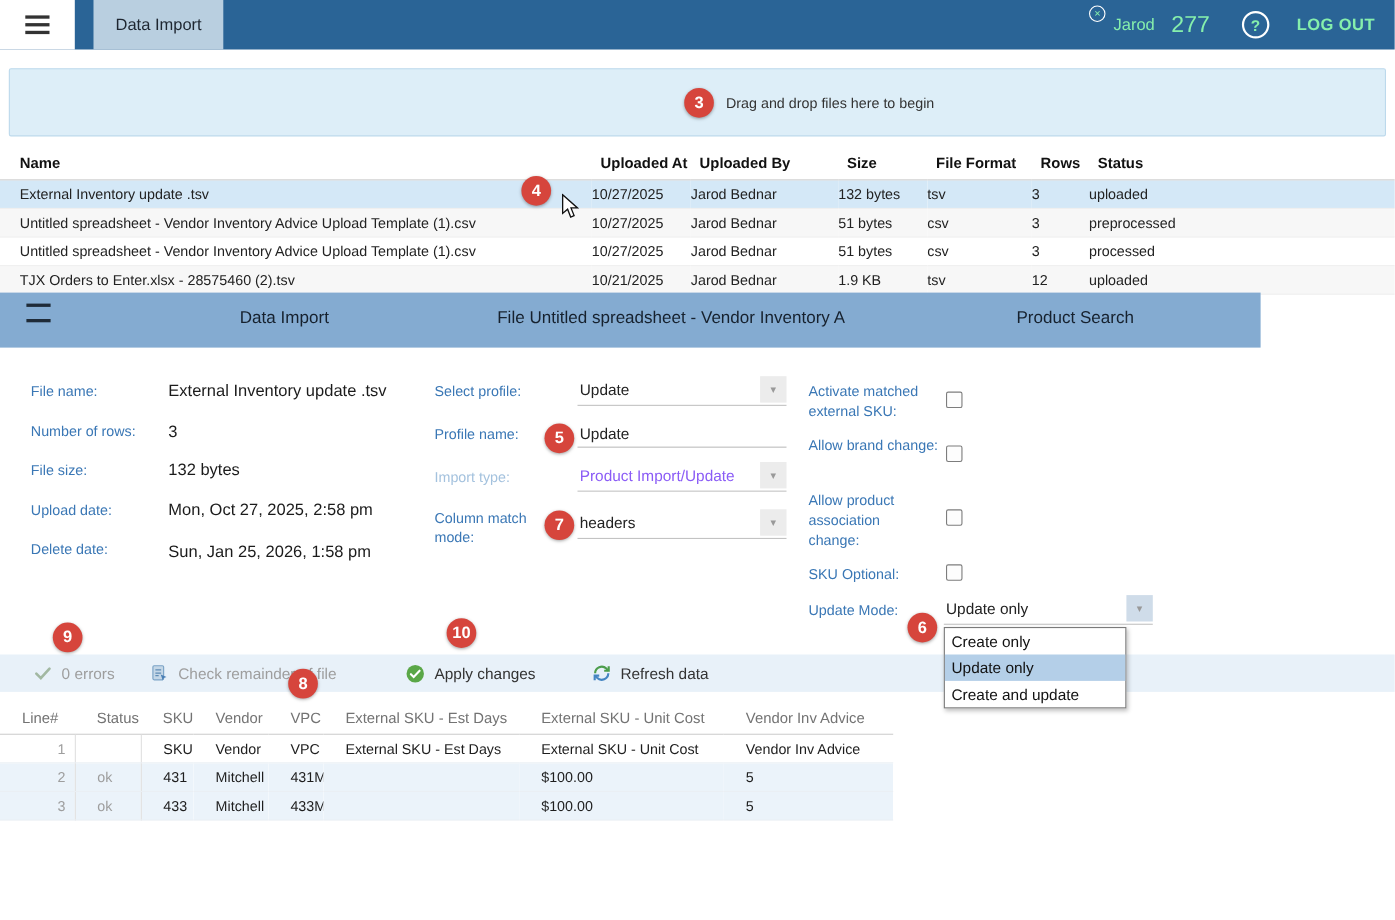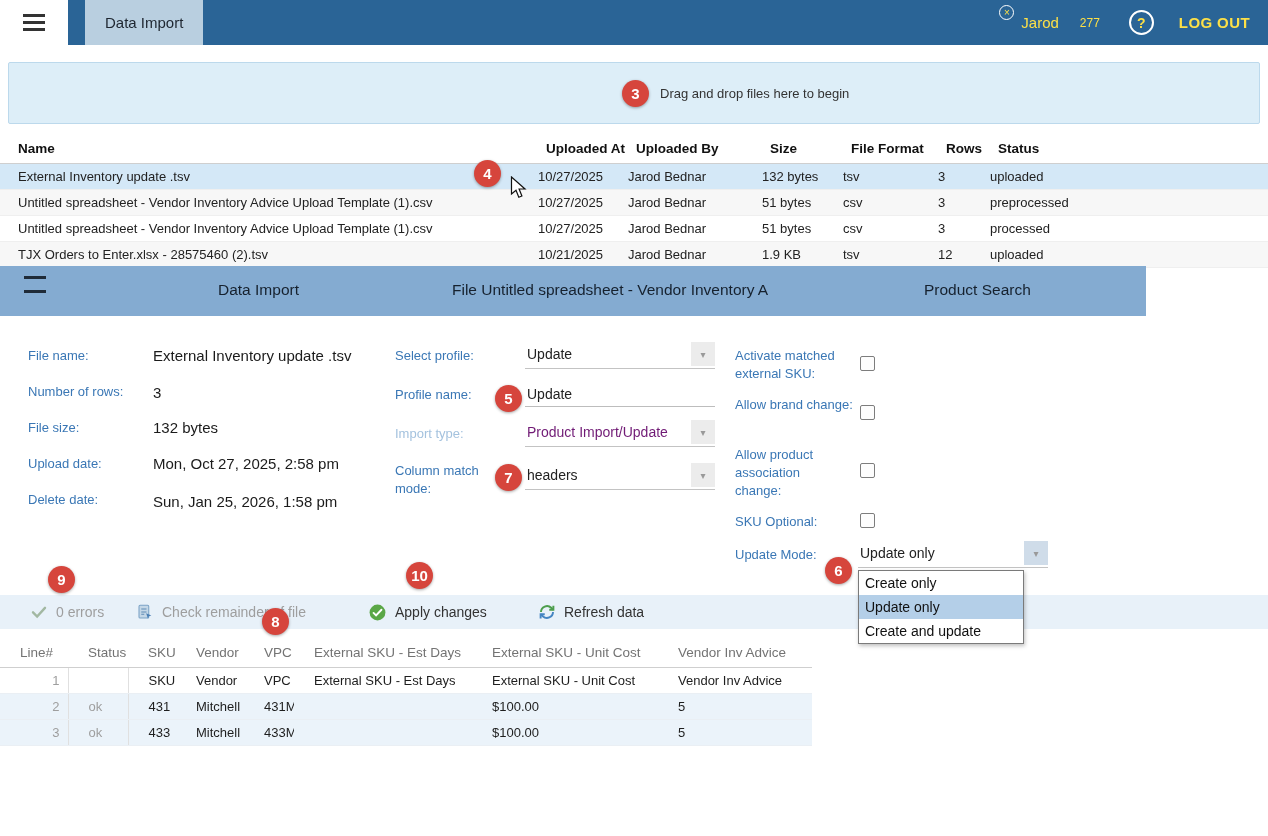--- a/index.html
+++ b/index.html
@@ -7,25 +7,25 @@
   .page { position:relative; width:1268px; height:836px; background:#fff; overflow:hidden; }
 
   
   .topbar { position:absolute; left:0; top:0; width:1268px; height:45px; background:#2a6496; display:flex; align-items:center; }
   .menu-btn { width:68px; height:45px; background:#ffffff; display:flex; align-items:center; justify-content:center; cursor:pointer; }
   .hamb { position:relative; width:22px; height:2.5px; background:#333; }
   .hamb::before, .hamb::after { content:""; position:absolute; left:0; width:22px; height:2.5px; background:#333; }
   .hamb::before { top:-7px; } .hamb::after { top:7px; }
   .hamb.dark, .hamb.dark::before, .hamb.dark::after { background:#1f2b38; }
   .top-tab { margin-left:17px; height:45px; padding:0 20px; background:#b9cfe0; color:#1e2630; font-size:15px; font-weight:500; display:flex; align-items:center; cursor:pointer; }
-  .top-right { margin-left:auto; display:flex; align-items:center; gap:15px; padding-right:18px; color:#fde047; }
+  .top-right { margin-left:auto; display:flex; align-items:center; gap:15px; padding-right:18px; color:#86efac; }
   .dismiss { width:15px; height:15px; border:1.4px solid #fff; border-radius:50%; display:flex; align-items:center; justify-content:center; font-size:10px; line-height:1; transform:translateY(-10px); margin-right:-8px; cursor:pointer; }
   .dismiss::before { content:"×"; }
   .uname { font-size:15px; }
-  .ucount { font-size:12px; margin-left:6px; }
+  .ucount { font-size:21px; margin-left:0; }
   .help-circle { width:25px; height:25px; border:2px solid #fff; border-radius:50%; display:flex; align-items:center; justify-content:center; font-size:14px; font-weight:bold; margin-left:14px; cursor:pointer; }
   .logout { font-size:15px; font-weight:bold; letter-spacing:.4px; margin-left:10px; cursor:pointer; }
 
   
   .dropzone { position:absolute; left:8px; top:62px; width:1252px; height:62px; background:#ddeef8; border:1px solid #bcd9ec; border-radius:2px; }
   .dropzone-text { position:absolute; left:660px; top:86px; font-size:13px; color:#333; }
 
   
   table.files { position:absolute; left:0; top:134px; width:1268px; border-collapse:collapse; table-layout:fixed; }
   table.files th { text-align:left; font-size:13.5px; font-weight:bold; color:#111; padding:7px 8px 7px 8px; border-bottom:1px solid #cfcfcf; background:#fff; overflow:hidden; white-space:nowrap; }
@@ -39,21 +39,21 @@
   .subbar { position:absolute; left:0; top:266px; width:1146px; height:50px; background:#84abd1; }
   .subbar .menu2 { position:absolute; left:24px; top:17px; cursor:pointer; }
   .sub-item { position:absolute; top:15px; font-size:15.5px; color:#16212e; white-space:nowrap; cursor:pointer; }
 
   
   .lbl { position:absolute; color:#3a77b5; font-size:13px; line-height:18px; }
   .lbl.dim { color:#a4c2de; }
   .val { position:absolute; color:#1b1b1b; font-size:15px; line-height:23px; }
   .combo { position:absolute; width:190px; height:29px; background:#fff; border-bottom:1px solid #c3c3c3; display:flex; align-items:center; font-size:14px; color:#222; padding-left:2px; cursor:pointer; }
   .combo .cv { flex:1; overflow:hidden; white-space:nowrap; }
-  .combo.disabled .cv { color:#701a75; }
+  .combo.disabled .cv { color:#8b5cf6; }
   .chev { width:24px; height:24px; background:#ececec; color:#999; display:flex; align-items:center; justify-content:center; font-size:10px; flex:none; }
   .chev::before { content:"▾"; }
   .chev.active { background:#cfdce9; }
   .uinput { position:absolute; width:190px; height:28px; border-bottom:1px solid #bdbdbd; font-size:14px; color:#222; display:flex; align-items:flex-end; padding:0 0 4px 2px; cursor:text; }
   .checkbox { position:absolute; width:15px; height:15px; border:1.5px solid #7d7d7d; border-radius:2px; background:#fdfdfd; cursor:pointer; }
 
   
   .dropdown-popup { position:absolute; left:858px; top:570px; width:166px; background:#fff; border:1px solid #7a7a7a; box-shadow:1px 2px 4px rgba(0,0,0,.25); z-index:20; }
   .dropdown-popup .opt { height:24px; line-height:24px; font-size:14px; color:#111; padding-left:6px; cursor:pointer; white-space:nowrap; }
   .dropdown-popup .opt.selected { background:#b4cfe8; }

